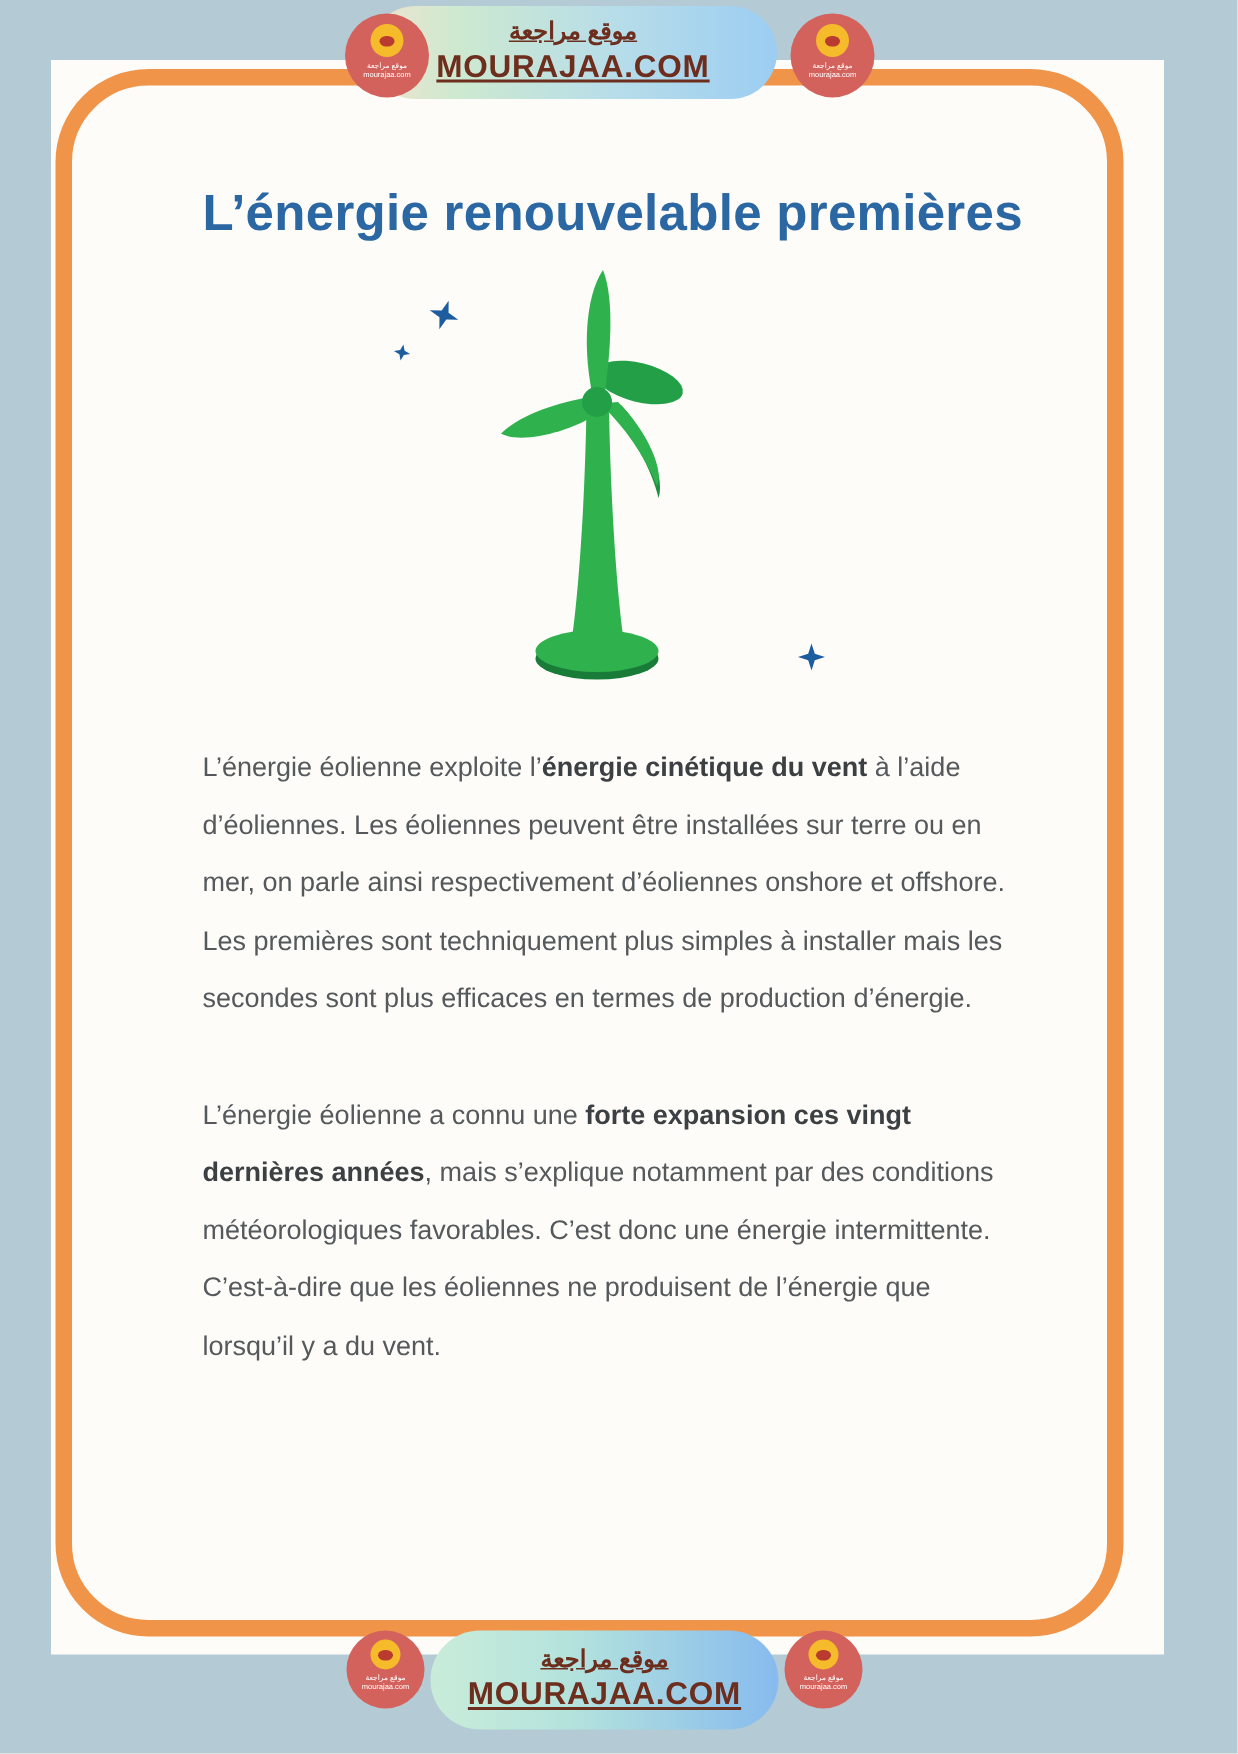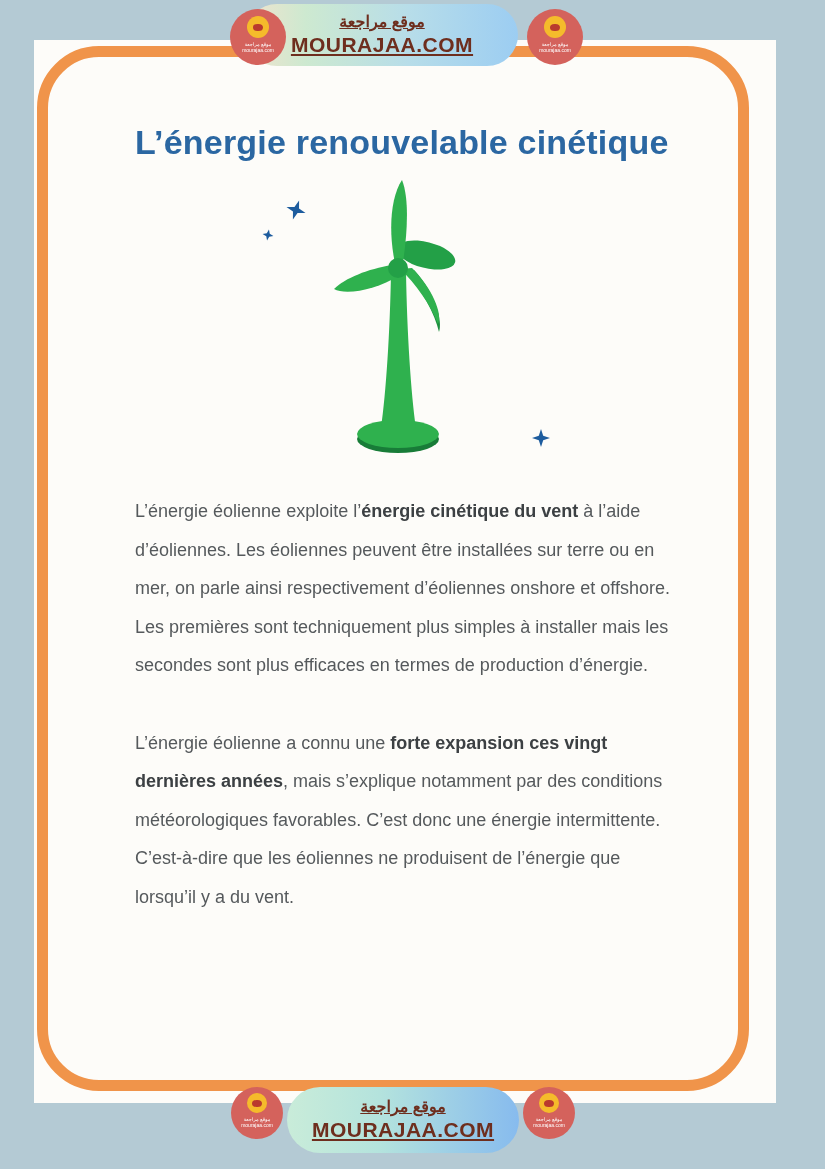--- a/index.html
+++ b/index.html
@@ -89,21 +89,21 @@
 <div class="badge size-l" style="left:527px;top:9px;">
   <div class="sun">
       <span class="glyph"></span>
     </div>
   <div class="btxt">
     <span>موقع مراجعة</span><br>
     <span>mourajaa.com</span>
   </div>
 </div>
 
-<h1 class="title">L’énergie renouvelable cinétique</h1>
+<h1 class="title">L’énergie renouvelable premières</h1>
 
 <div class="illustration">
   <svg width="330" height="305" viewBox="0 0 330 305">
 
     <g fill="#1d5c9e">
       <path transform="translate(56,38) rotate(18)" d="M0,-10 L2.4,-2.4 L10,0 L2.4,2.4 L0,10 L-2.4,2.4 L-10,0 L-2.4,-2.4 Z"></path>
       <path transform="translate(28,63) rotate(10)" d="M0,-5.5 L1.5,-1.5 L5.5,0 L1.5,1.5 L0,5.5 L-1.5,1.5 L-5.5,0 L-1.5,-1.5 Z"></path>
       <path transform="translate(301,266)" d="M0,-9 L2.2,-2.2 L9,0 L2.2,2.2 L0,9 L-2.2,2.2 L-9,0 L-2.2,-2.2 Z"></path>
     </g>
 

